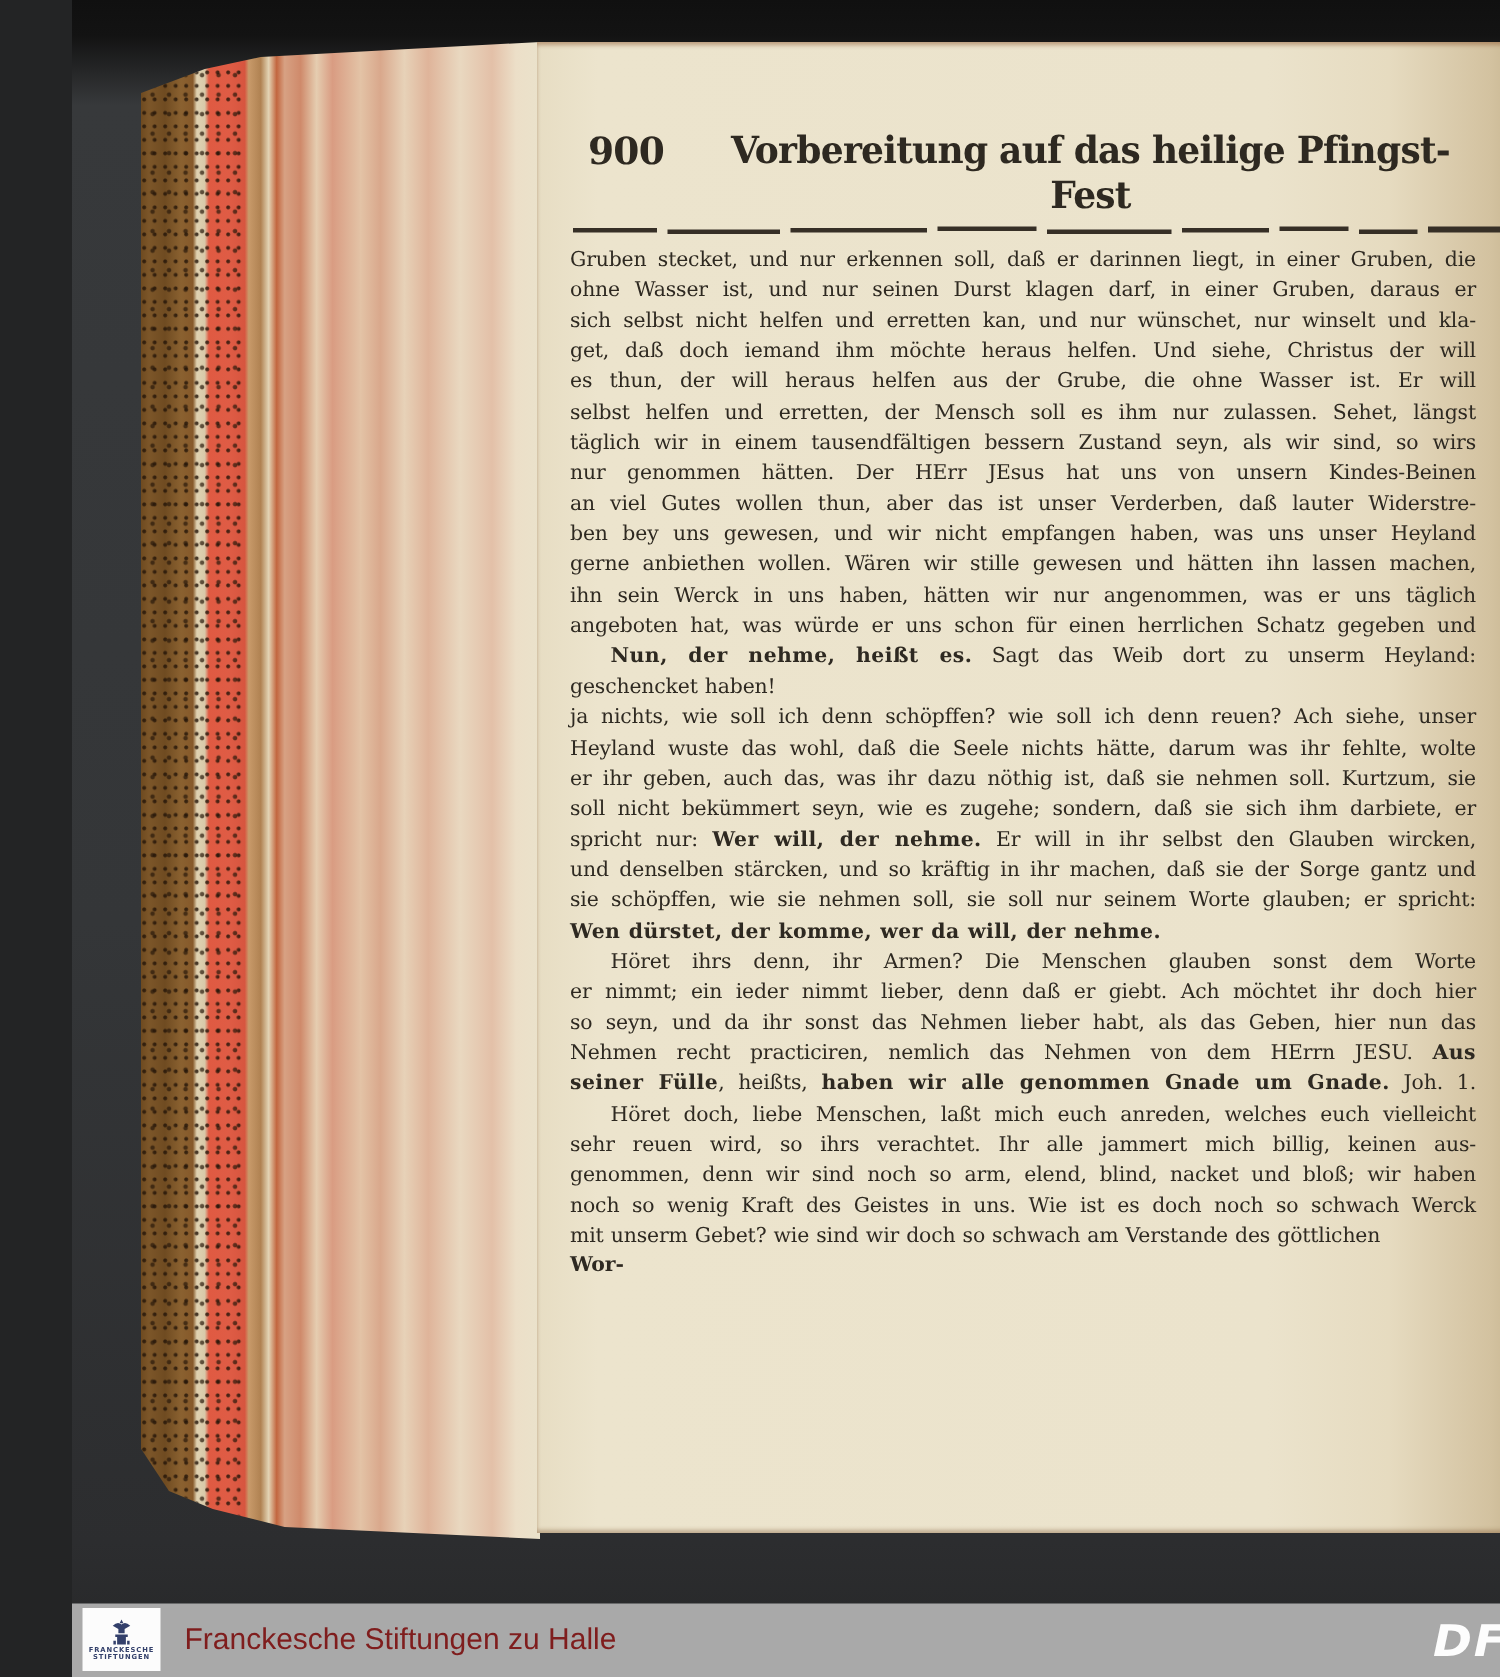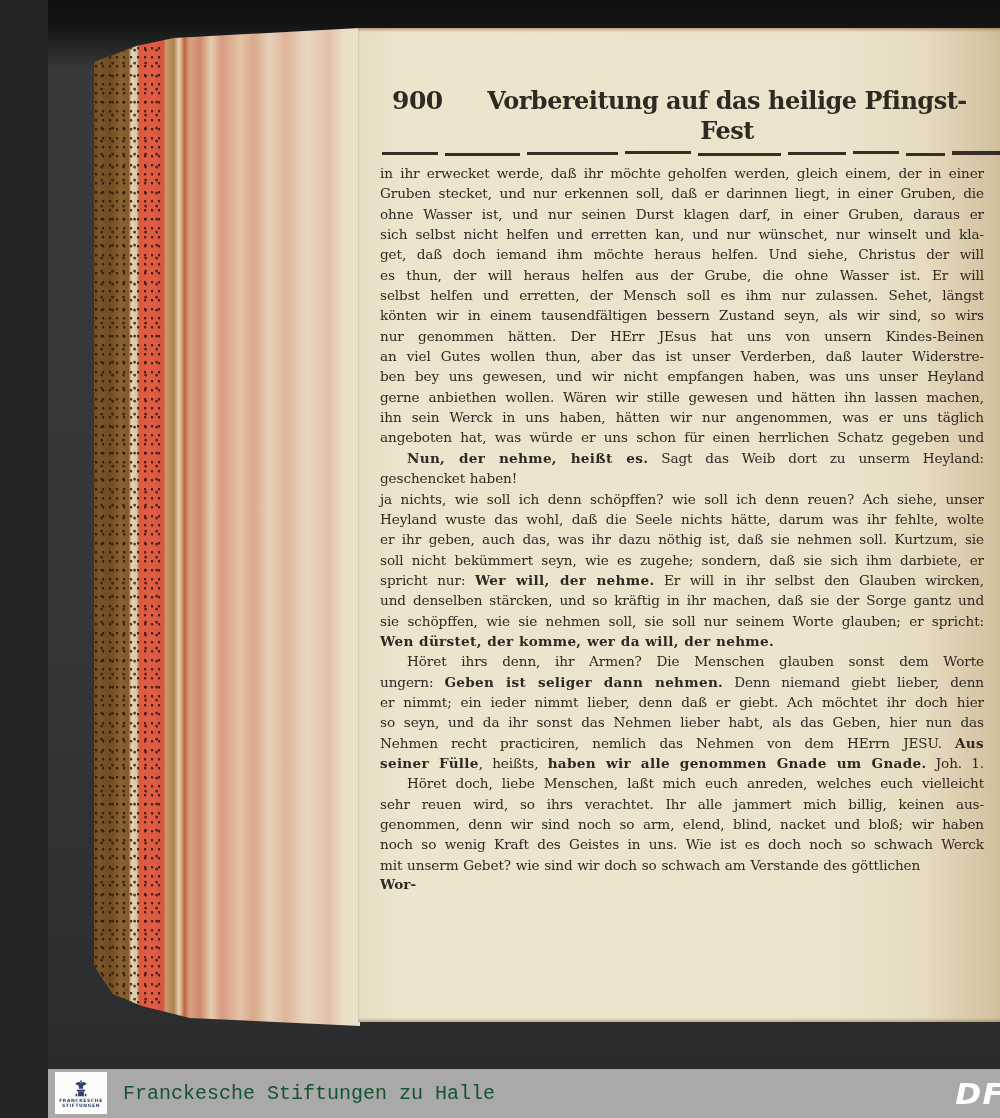--- a/index.html
+++ b/index.html
@@ -58,21 +58,21 @@
   .line.indent{text-indent:27px;}
   .line b{font-weight:bold;letter-spacing:0.3px;}
   .catchword{margin:1px 50px 0 22px;text-align:left;font-size:13.6px;font-weight:bold;}
   
   .footer-bar{position:absolute;left:0;bottom:0;width:1000px;height:49px;background:#a9a9a9;}
   .logo-box{position:absolute;left:7px;top:3px;width:52px;height:42px;background:#fcfcfc;
     display:flex;flex-direction:column;align-items:center;justify-content:center;}
   .logo-text{font-family:"DejaVu Sans",sans-serif;font-size:4.5px;line-height:5.5px;
     letter-spacing:0.6px;color:#33406b;font-weight:bold;text-align:center;}
   .institution{position:absolute;left:75px;top:0;height:49px;display:flex;align-items:center;
-    color:#14532d;font-size:20px;font-family:Liberation Mono, monospace;}
+    color:#7f1d1d;font-size:20px;font-family:Liberation Sans, sans-serif;}
   .dfg{position:absolute;right:16px;top:0;height:49px;display:flex;align-items:center;
     color:#fdfdfd;font-family:"DejaVu Sans",sans-serif;font-weight:bold;font-style:italic;
     font-size:29px;letter-spacing:1px;transform:scaleX(1.08);transform-origin:right center;}
 </style>
 </head>
 <body>
 
 <div class="scene">
 
   <div class="page-fan">
@@ -89,46 +89,44 @@
         <span></span>
         <span></span>
         <span></span>
         <span></span>
         <span></span>
         <span></span>
         <span></span>
         <span></span>
     </div>
     <div class="page-body">
-        <div class="line">in ihr erwecket werde, daß ihr möchte geholfen werden, gleich einem, der in einer</div>
         <div class="line">Gruben stecket, und nur erkennen soll, daß er darinnen liegt, in einer Gruben, die</div>
         <div class="line">ohne Wasser ist, und nur seinen Durst klagen darf, in einer Gruben, daraus er</div>
         <div class="line">sich selbst nicht helfen und erretten kan, und nur wünschet, nur winselt und kla-</div>
         <div class="line">get, daß doch iemand ihm möchte heraus helfen. Und siehe, Christus der will</div>
         <div class="line">es thun, der will heraus helfen aus der Grube, die ohne Wasser ist. Er will</div>
         <div class="line">selbst helfen und erretten, der Mensch soll es ihm nur zulassen. Sehet, längst</div>
-        <div class="line">könten wir in einem tausendfältigen bessern Zustand seyn, als wir sind, so wirs</div>
+        <div class="line">täglich wir in einem tausendfältigen bessern Zustand seyn, als wir sind, so wirs</div>
         <div class="line">nur genommen hätten. Der HErr JEsus hat uns von unsern Kindes-Beinen</div>
         <div class="line">an viel Gutes wollen thun, aber das ist unser Verderben, daß lauter Widerstre-</div>
         <div class="line">ben bey uns gewesen, und wir nicht empfangen haben, was uns unser Heyland</div>
         <div class="line">gerne anbiethen wollen. Wären wir stille gewesen und hätten ihn lassen machen,</div>
         <div class="line">ihn sein Werck in uns haben, hätten wir nur angenommen, was er uns täglich</div>
         <div class="line">angeboten hat, was würde er uns schon für einen herrlichen Schatz gegeben und</div>
         <div class="line indent"><b>Nun, der nehme, heißt es.</b> Sagt das Weib dort zu unserm Heyland:</div>
         <div class="line last">geschencket haben!</div>
         <div class="line">ja nichts, wie soll ich denn schöpffen? wie soll ich denn reuen? Ach siehe, unser</div>
         <div class="line">Heyland wuste das wohl, daß die Seele nichts hätte, darum was ihr fehlte, wolte</div>
         <div class="line">er ihr geben, auch das, was ihr dazu nöthig ist, daß sie nehmen soll. Kurtzum, sie</div>
         <div class="line">soll nicht bekümmert seyn, wie es zugehe; sondern, daß sie sich ihm darbiete, er</div>
         <div class="line">spricht nur: <b>Wer will, der nehme.</b> Er will in ihr selbst den Glauben wircken,</div>
         <div class="line">und denselben stärcken, und so kräftig in ihr machen, daß sie der Sorge gantz und</div>
         <div class="line">sie schöpffen, wie sie nehmen soll, sie soll nur seinem Worte glauben; er spricht:</div>
         <div class="line last"><b>Wen dürstet, der komme, wer da will, der nehme.</b></div>
         <div class="line indent">Höret ihrs denn, ihr Armen? Die Menschen glauben sonst dem Worte</div>
-        <div class="line">ungern: <b>Geben ist seliger dann nehmen.</b> Denn niemand giebt lieber, denn</div>
         <div class="line">er nimmt; ein ieder nimmt lieber, denn daß er giebt. Ach möchtet ihr doch hier</div>
         <div class="line">so seyn, und da ihr sonst das Nehmen lieber habt, als das Geben, hier nun das</div>
         <div class="line">Nehmen recht practiciren, nemlich das Nehmen von dem HErrn JESU. <b>Aus</b></div>
         <div class="line"><b>seiner Fülle</b>, heißts, <b>haben wir alle genommen Gnade um Gnade.</b> Joh. 1.</div>
         <div class="line indent">Höret doch, liebe Menschen, laßt mich euch anreden, welches euch vielleicht</div>
         <div class="line">sehr reuen wird, so ihrs verachtet. Ihr alle jammert mich billig, keinen aus-</div>
         <div class="line">genommen, denn wir sind noch so arm, elend, blind, nacket und bloß; wir haben</div>
         <div class="line">noch so wenig Kraft des Geistes in uns. Wie ist es doch noch so schwach Werck</div>
         <div class="line last">mit unserm Gebet? wie sind wir doch so schwach am Verstande des göttlichen</div>
       </div>

